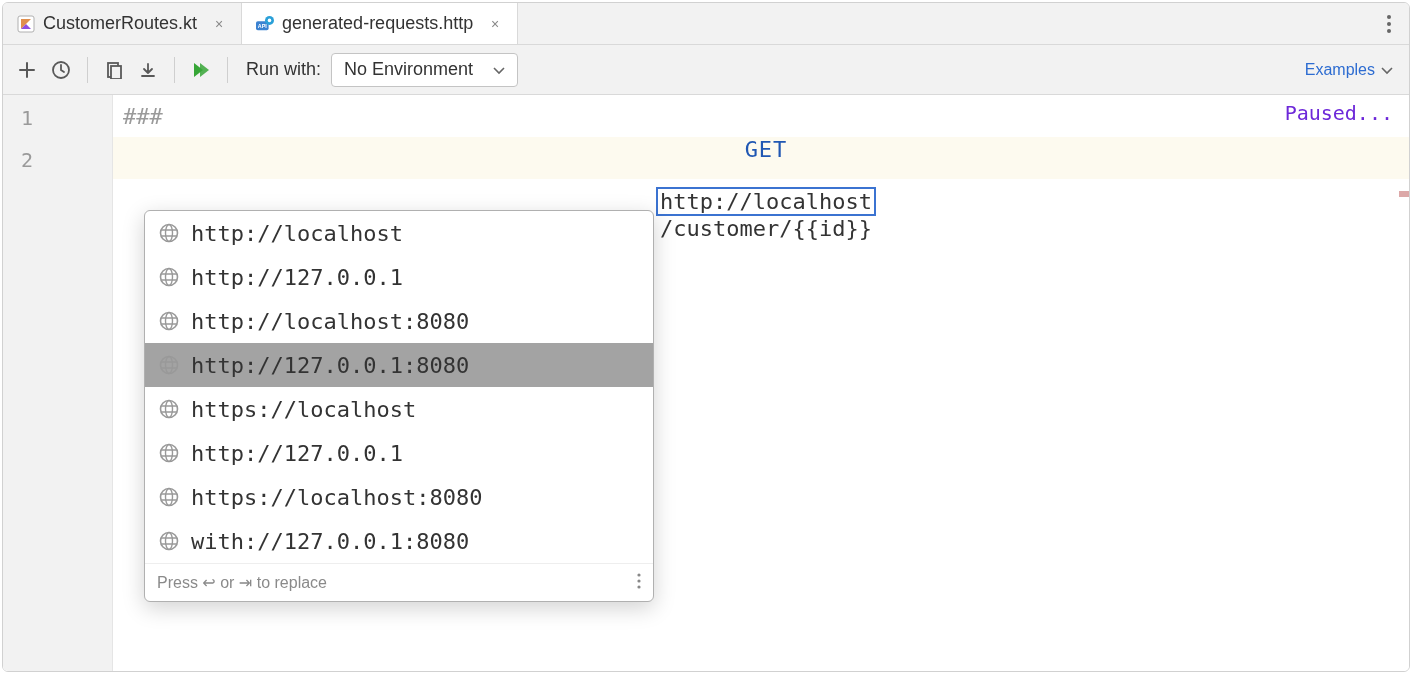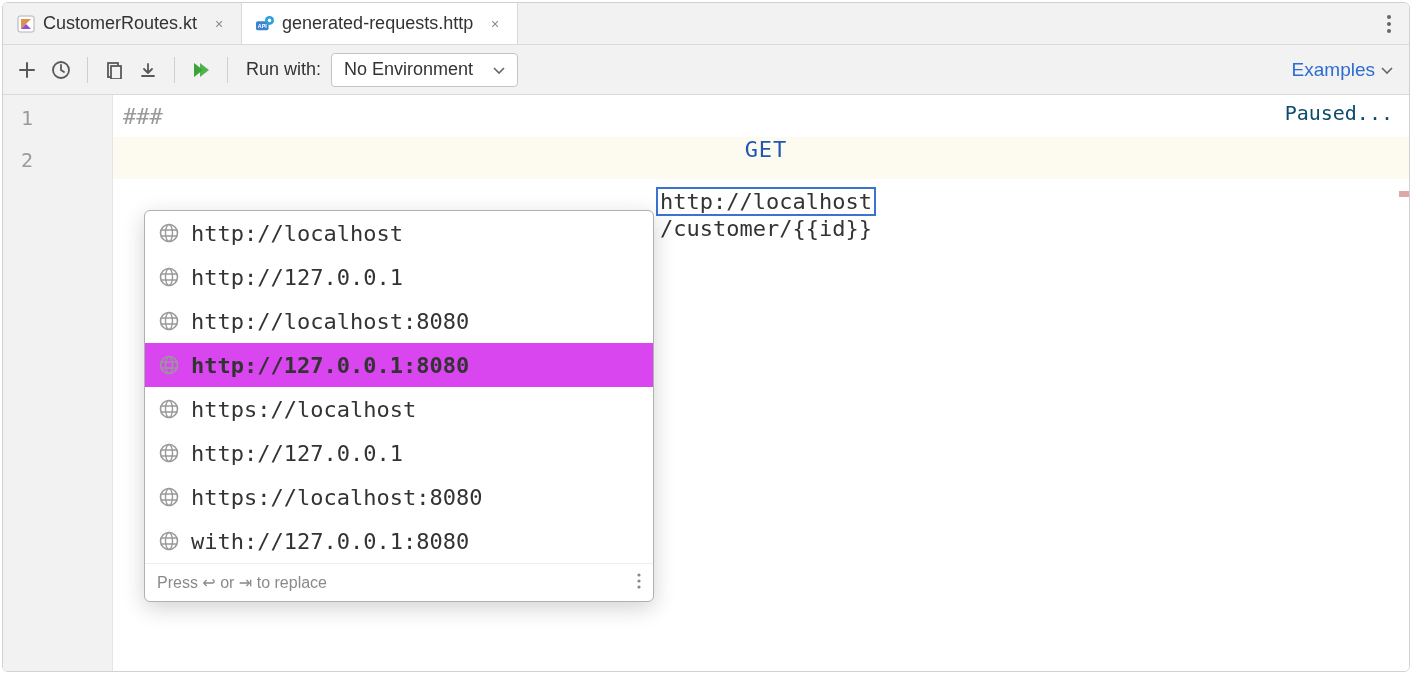--- a/index.html
+++ b/index.html
@@ -77,21 +77,21 @@
     display:flex; align-items:center; gap:20px;
     background:#fff; border:1px solid #c4c4c4; border-radius:4px;
     height:34px; padding:0 12px;
     font-size:18px; color:#333;
     cursor:pointer;
   }
   .env-select .chev { color:#666; }
   .toolbar-spacer { flex:1; }
   .examples {
     display:flex; align-items:center; gap:6px;
-    color:#2d6cd1; font-size:19px; cursor:pointer;
+    color:#2d6cd1; font-size:16px; cursor:pointer;
     padding-right:6px;
   }
   .examples .chev { font-size:14px; color:#666; }
   
   .editor {
     flex:1; display:flex; position:relative; background:#fff;
     font-family: "Menlo","Consolas","DejaVu Sans Mono",monospace;
   }
   .gutter {
     width:110px; background:#f2f2f2; border-right:1px solid #e5e5e5;
@@ -106,21 +106,21 @@
   }
   .codeline.current { background:#fdfaef;flex-direction:column; }
   .tok-comment { color:#9a9a9a; font-weight:500; }
   .tok-method { color:#2057b3; letter-spacing:1px; }
   .tok-url { color:#333; }
   .url-selected {
     border:2px solid #3b73d1; padding:0 2px; background:#fff;
   }
   .status {
     position:absolute; right:16px; top:6px;
-    color:#0c4a6e; font-size:20px;
+    color:#6d28d9; font-size:20px;
   }
   .stripe {
     position:absolute; right:0; top:96px; width:10px; height:6px; background:#dca8a8;
   }
   
   .popup {
     position:absolute;
     left:144px; top:210px;
     width:510px;
     background:#fff;
@@ -129,21 +129,21 @@
     box-shadow:0 6px 22px rgba(0,0,0,0.18);
     overflow:hidden;
   }
   .popup-item {
     display:flex; align-items:center; gap:12px;
     height:44px; padding:0 14px;
     font-size:22px;
     font-family: "Menlo","Consolas","DejaVu Sans Mono",monospace;
     color:#333; cursor:pointer;
   }
-  .popup-item.sel { background:#d946ef;font-weight:bold; }
+  .popup-item.sel { background:#a3a3a3; }
   .popup-item .globe { flex-shrink:0; }
   .popup-footer {
     display:flex; align-items:center; justify-content:space-between;
     height:38px; padding:12px 12px;
     color:#8a8a8a; font-size:16px;
     border-top:1px solid #eee;
     font-family: -apple-system, BlinkMacSystemFont, "Segoe UI", Arial, sans-serif;
   }
   .globe svg, .file-icon svg { display:block; }
 </style>

